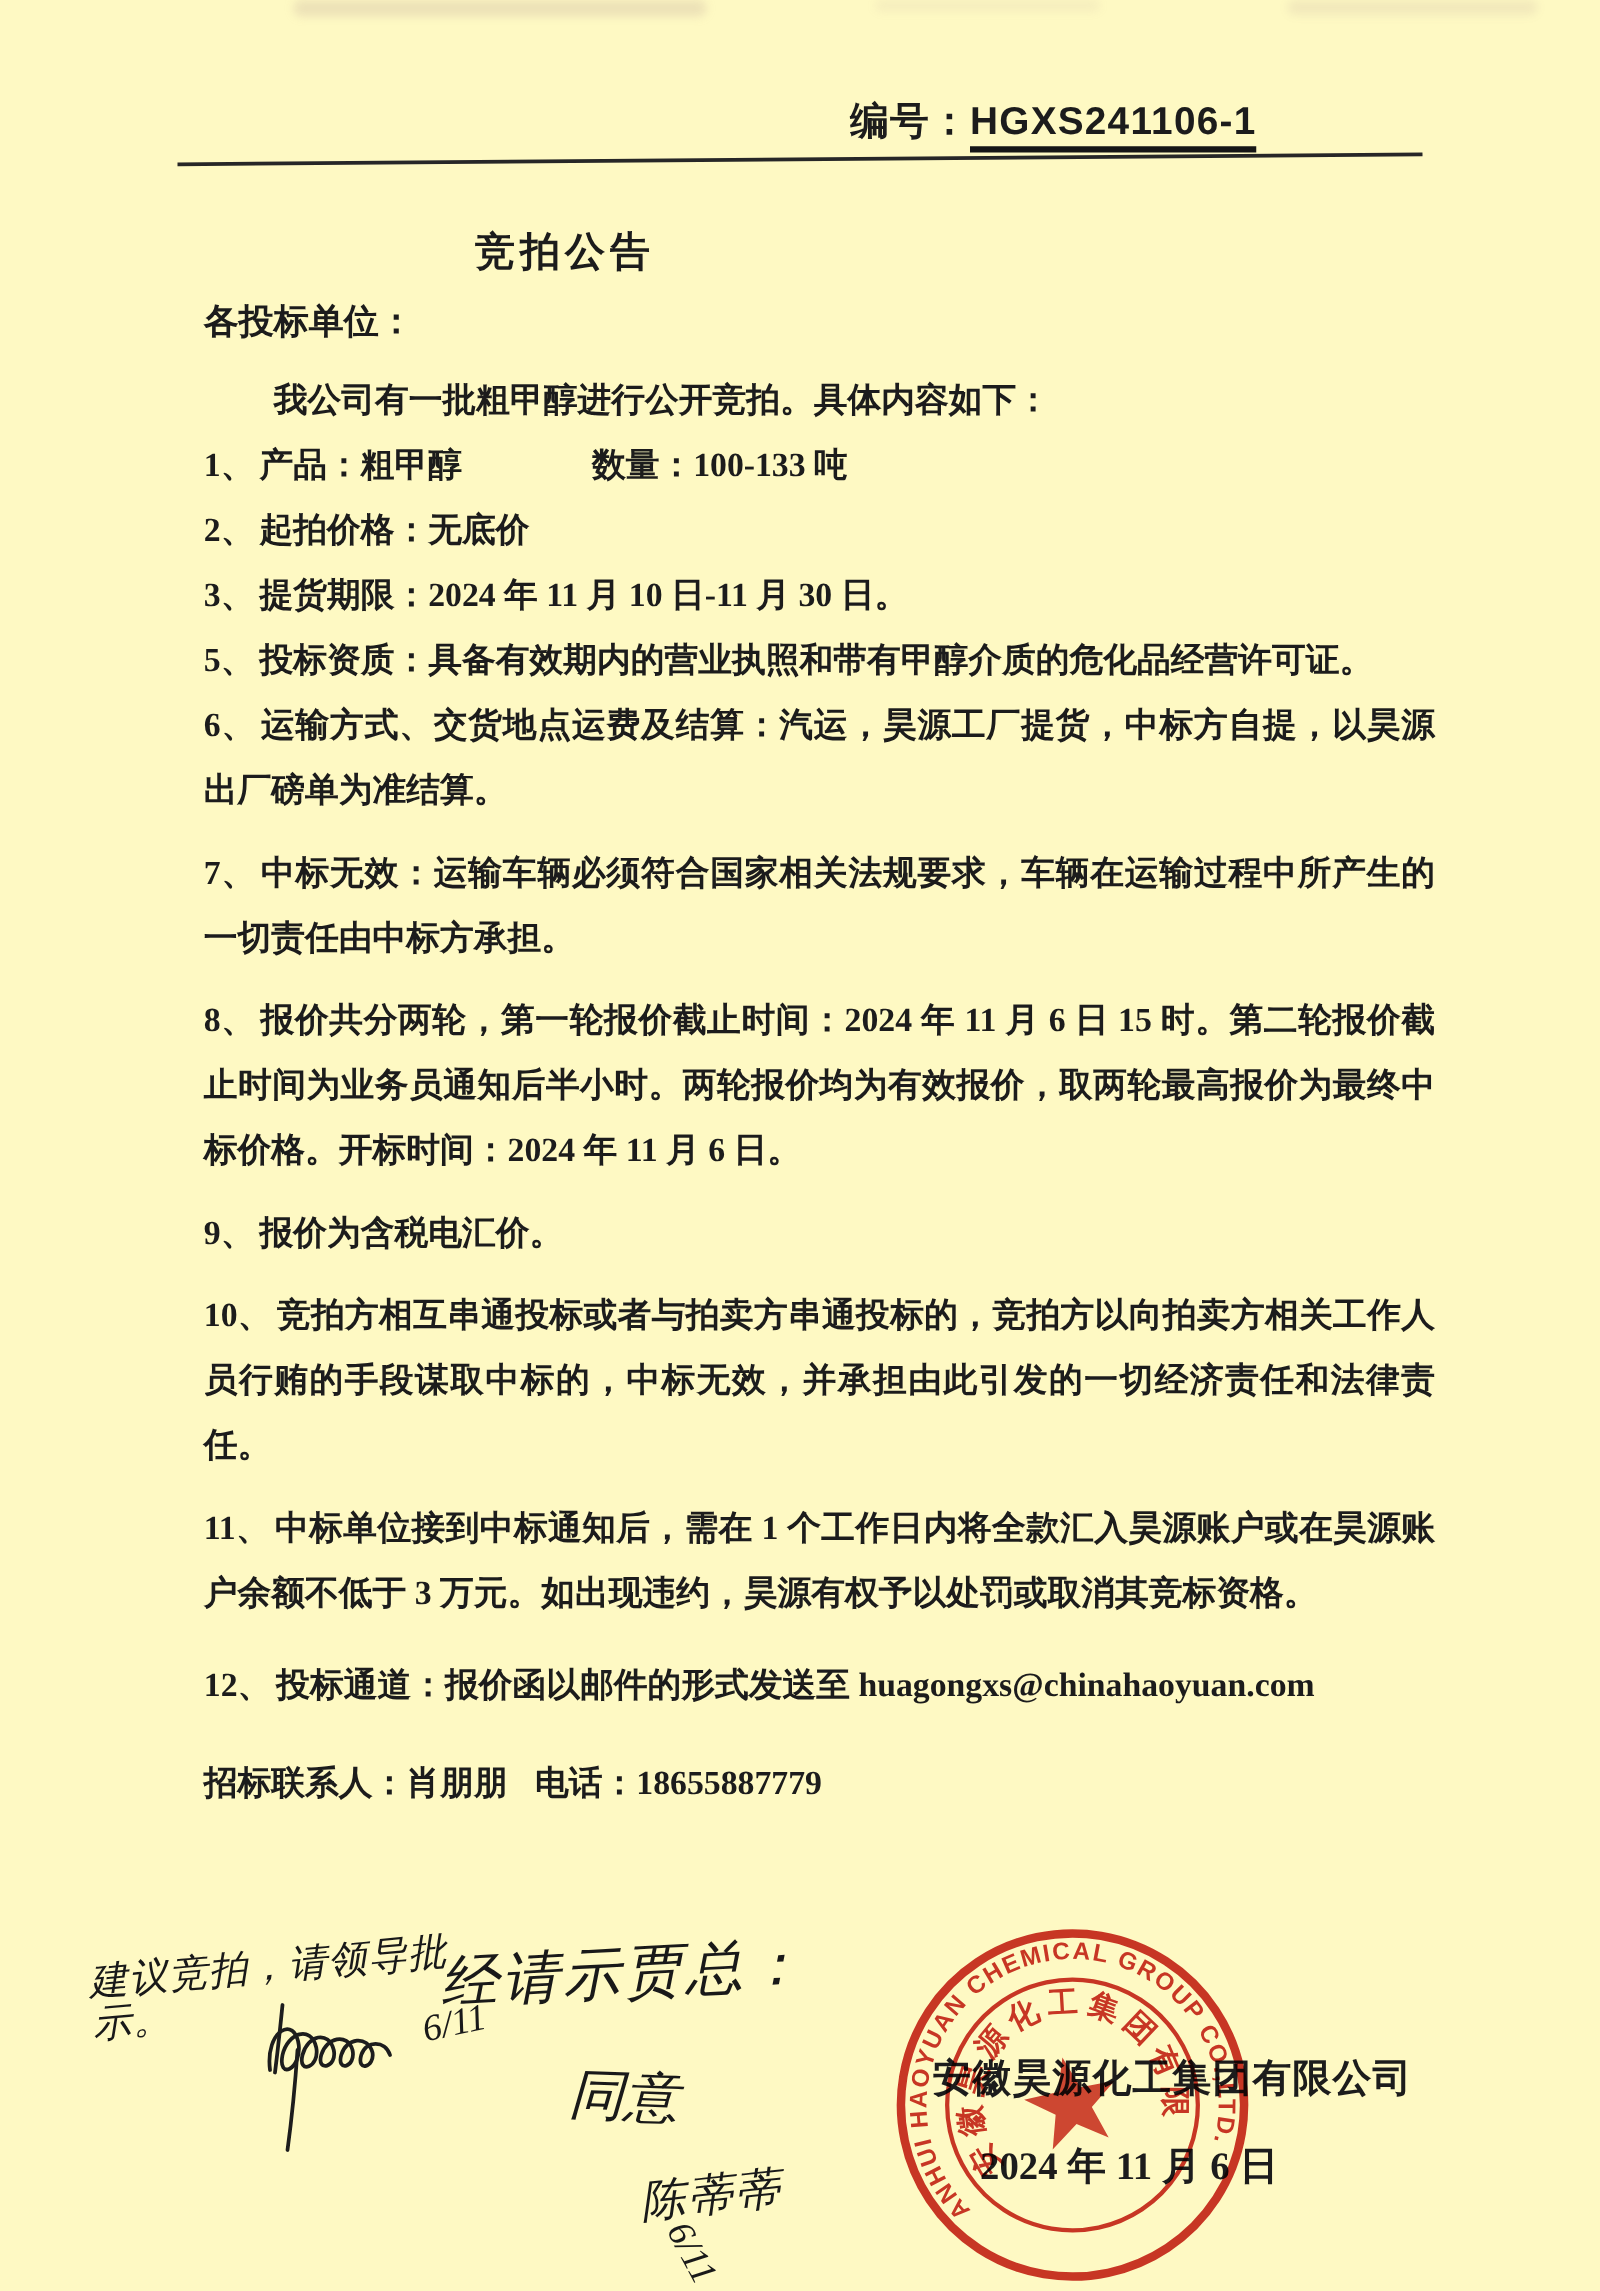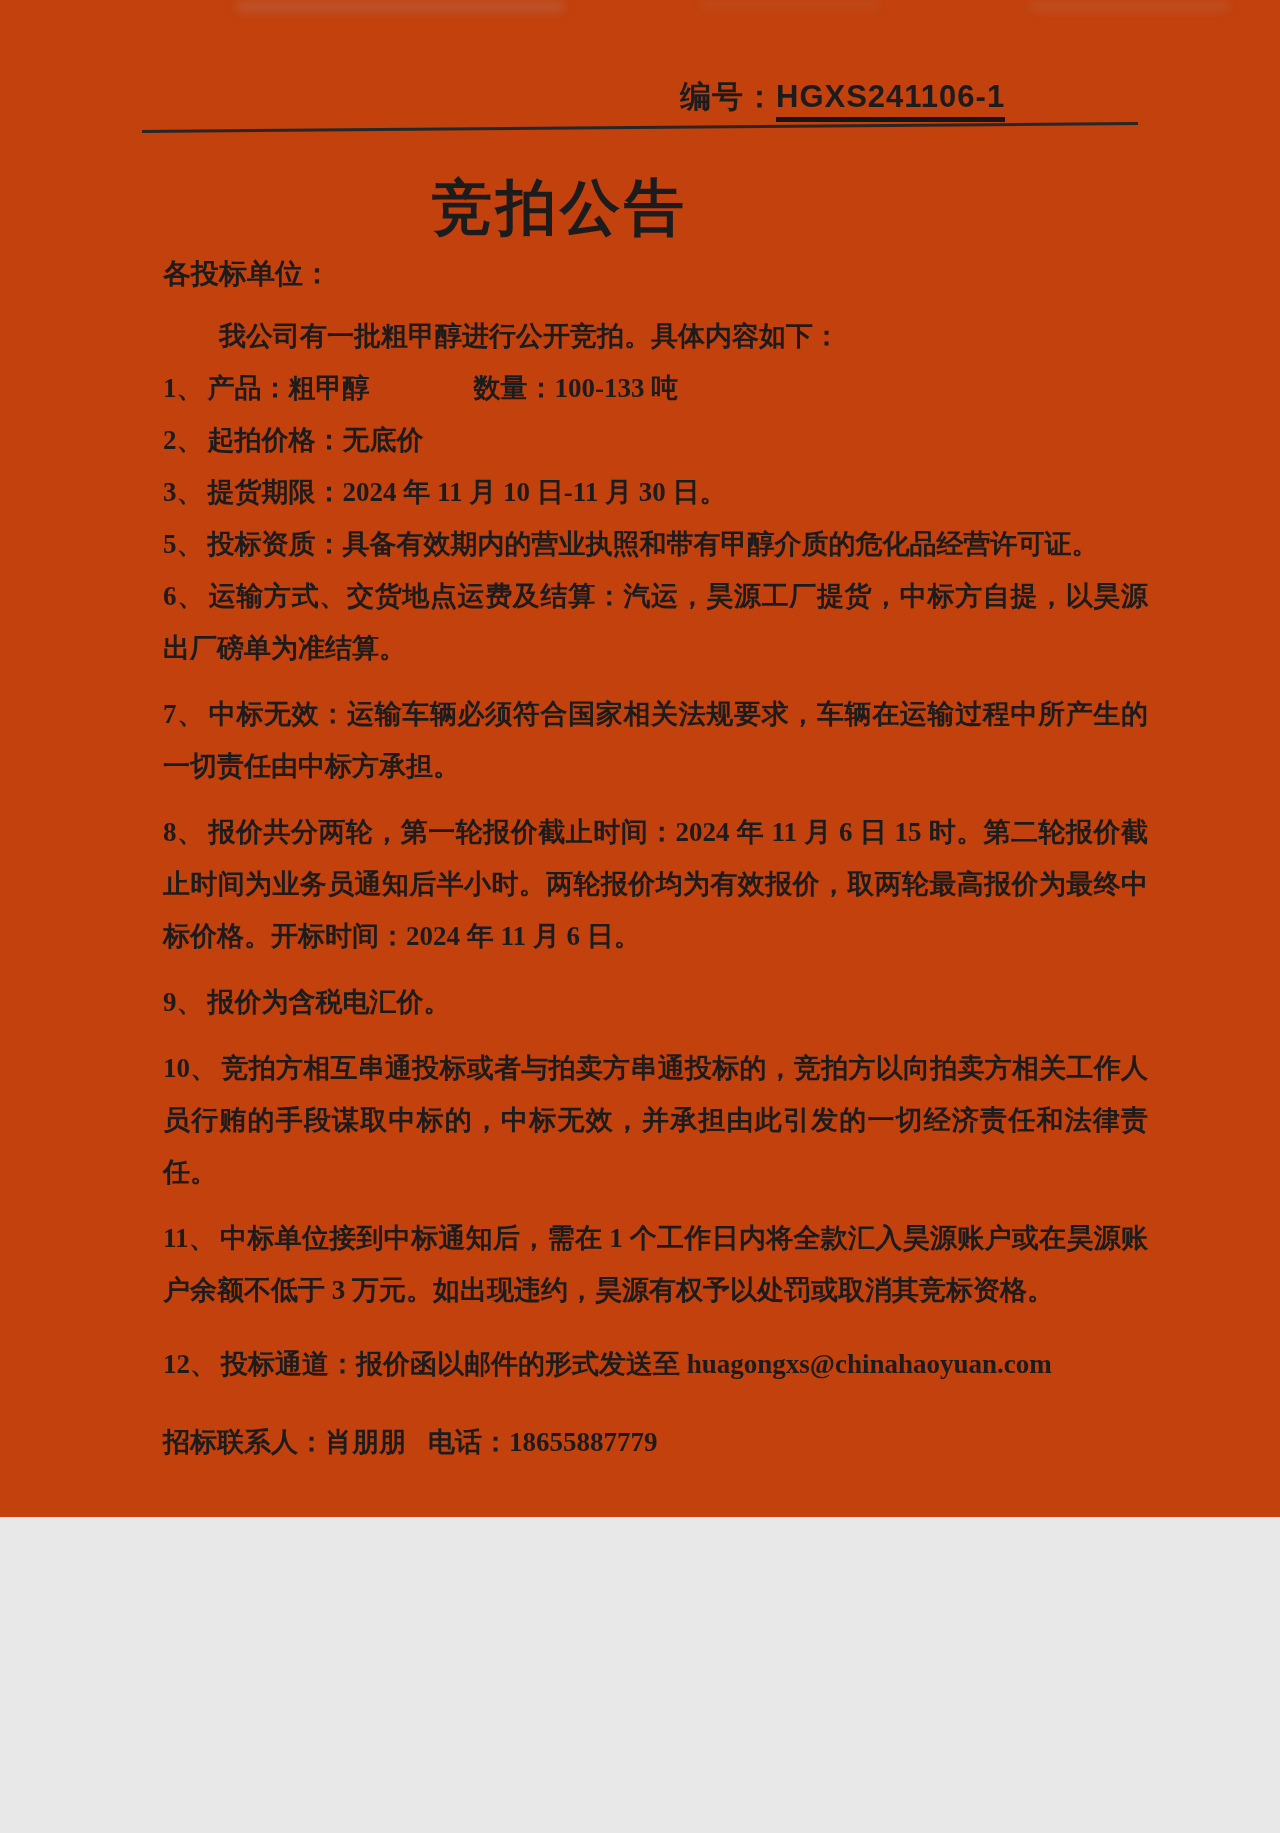--- a/index.html
+++ b/index.html
@@ -1,43 +1,43 @@
 <!DOCTYPE html>
 <html><head>
 <meta charset="utf-8">
 <style>
   html,body{margin:0;padding:0;background:#e8e8e8;}
   .page{
-    position:relative;width:1280px;height:1517px;margin:0 auto;
-    background:#c2410c;overflow:hidden;color:#1c1c1c;
+    position:relative;width:1280px;height:1833px;margin:0 auto;
+    background:#fef9c3;overflow:hidden;color:#1c1c1c;
     font-family:"Liberation Serif","DejaVu Serif",serif;
   }
   
   .smudge{position:absolute;background:rgba(175,140,140,.22);filter:blur(4px);border-radius:6px;}
   .sm1{left:235px;top:0;width:330px;height:13px;}
   .sm2{left:700px;top:0;width:180px;height:9px;opacity:.5;}
   .sm3{left:1030px;top:0;width:200px;height:12px;opacity:.7;}
 
   .doc-header{
     position:absolute;left:680px;top:76px;
     font-family:"Liberation Sans","DejaVu Sans",sans-serif;
     font-weight:700;font-size:31px;letter-spacing:1px;white-space:nowrap;
   }
   .doc-header .doc-no{border-bottom:5px solid #161616;padding-bottom:3px;}
   .header-rule{
     position:absolute;left:142px;top:126px;width:996px;height:3px;
     background:#272727;transform:rotate(-0.45deg);
   }
   .page-title{
-    position:absolute;left:380px;top:168px;width:360px;margin:0;
-    text-align:center;font-family:"Liberation Sans","DejaVu Sans",sans-serif;
-    font-size:60px;font-weight:700;letter-spacing:4px;
+    position:absolute;left:380px;top:180px;width:360px;margin:0;
+    font-family:"Liberation Sans","DejaVu Sans",sans-serif;
+    font-size:32px;font-weight:700;letter-spacing:4px;
   }
   .body-text{
-    position:absolute;left:163px;top:248px;width:985px;
+    position:absolute;left:163px;top:232px;width:985px;
     font-size:27px;font-weight:700;line-height:52px;
   }
   .body-text p{margin:0;text-align:justify;}
   .salutation{font-size:28px;}
   .intro{text-indent:56px;margin-top:10px !important;}
   .item .num{margin-right:4px;}
   .gap1{display:inline-block;width:104px;}
   .sp-before{margin-top:14px !important;}
   .sp-before-lg{margin-top:22px !important;}
   .contacts{

